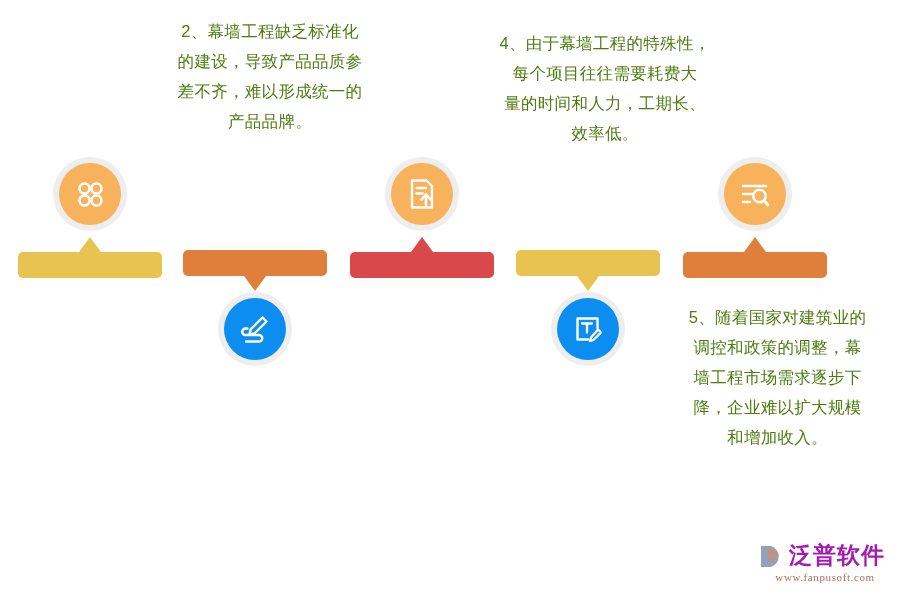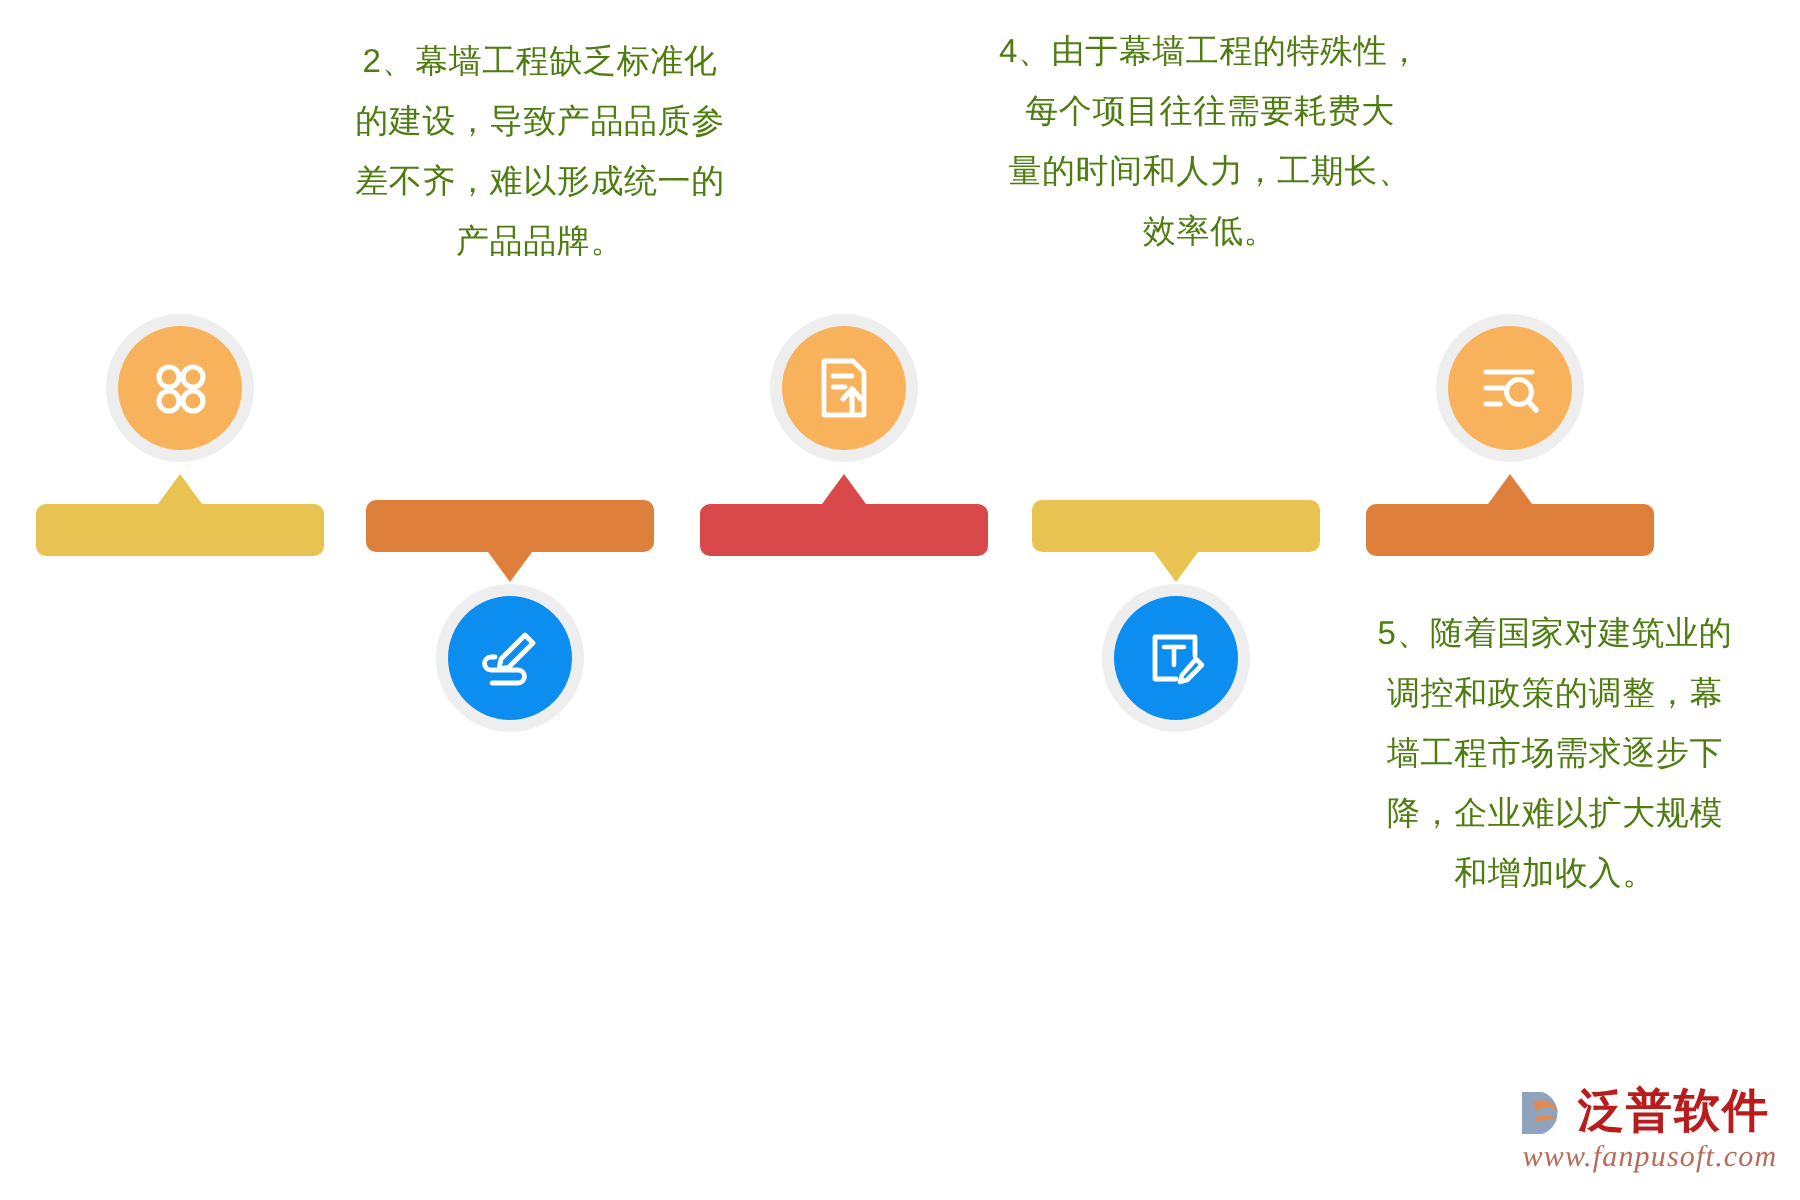--- a/index.html
+++ b/index.html
@@ -68,48 +68,47 @@
     width:136px;height:48px;
   }
   #logo .logo-row{
     display:flex;align-items:center;height:30px;
   }
   #logo .mark{
     width:30px;height:30px;position:relative;flex:0 0 30px;
   }
   #logo .logo-word{
     font-size:23px;
-    color:#b91c1c;
+    color:#a21caf;
     font-weight:bold;
     letter-spacing:1px;
     font-family:"Liberation Sans","DejaVu Sans",sans-serif;
     line-height:30px;
     margin-left:2px;
   }
   #logo .logo-url{
-    font-size:15px;
+    font-size:11px;
     color:#b76b57;
     letter-spacing:0.6px;
     text-align:center;
     margin-top:1px;
     font-family:"Liberation Serif","DejaVu Serif",serif;
-    font-style:italic;
   }
 </style>
 </head>
 <body>
 
 <div id="stage">
 
   <div class="txt" style="left:125px;top:16px;width:290px;">2、幕墙工程缺乏标准化
 的建设，导致产品品质参
 差不齐，难以形成统一的
 产品品牌。</div>
 
-  <div class="txt" style="left:455px;top:11px;width:300px;">4、由于幕墙工程的特殊性，
+  <div class="txt" style="left:455px;top:28px;width:300px;">4、由于幕墙工程的特殊性，
 每个项目往往需要耗费大
 量的时间和人力，工期长、
 效率低。</div>
 
   <div class="bar up" style="left:18px;top:252px;width:144px;background:#e8c351;color:#e8c351;">
     <span class="nub"></span>
   </div>
 
   <div class="bar down" style="left:183px;top:250px;width:144px;background:#df7f3c;color:#df7f3c;">
     <span class="nub"></span>

